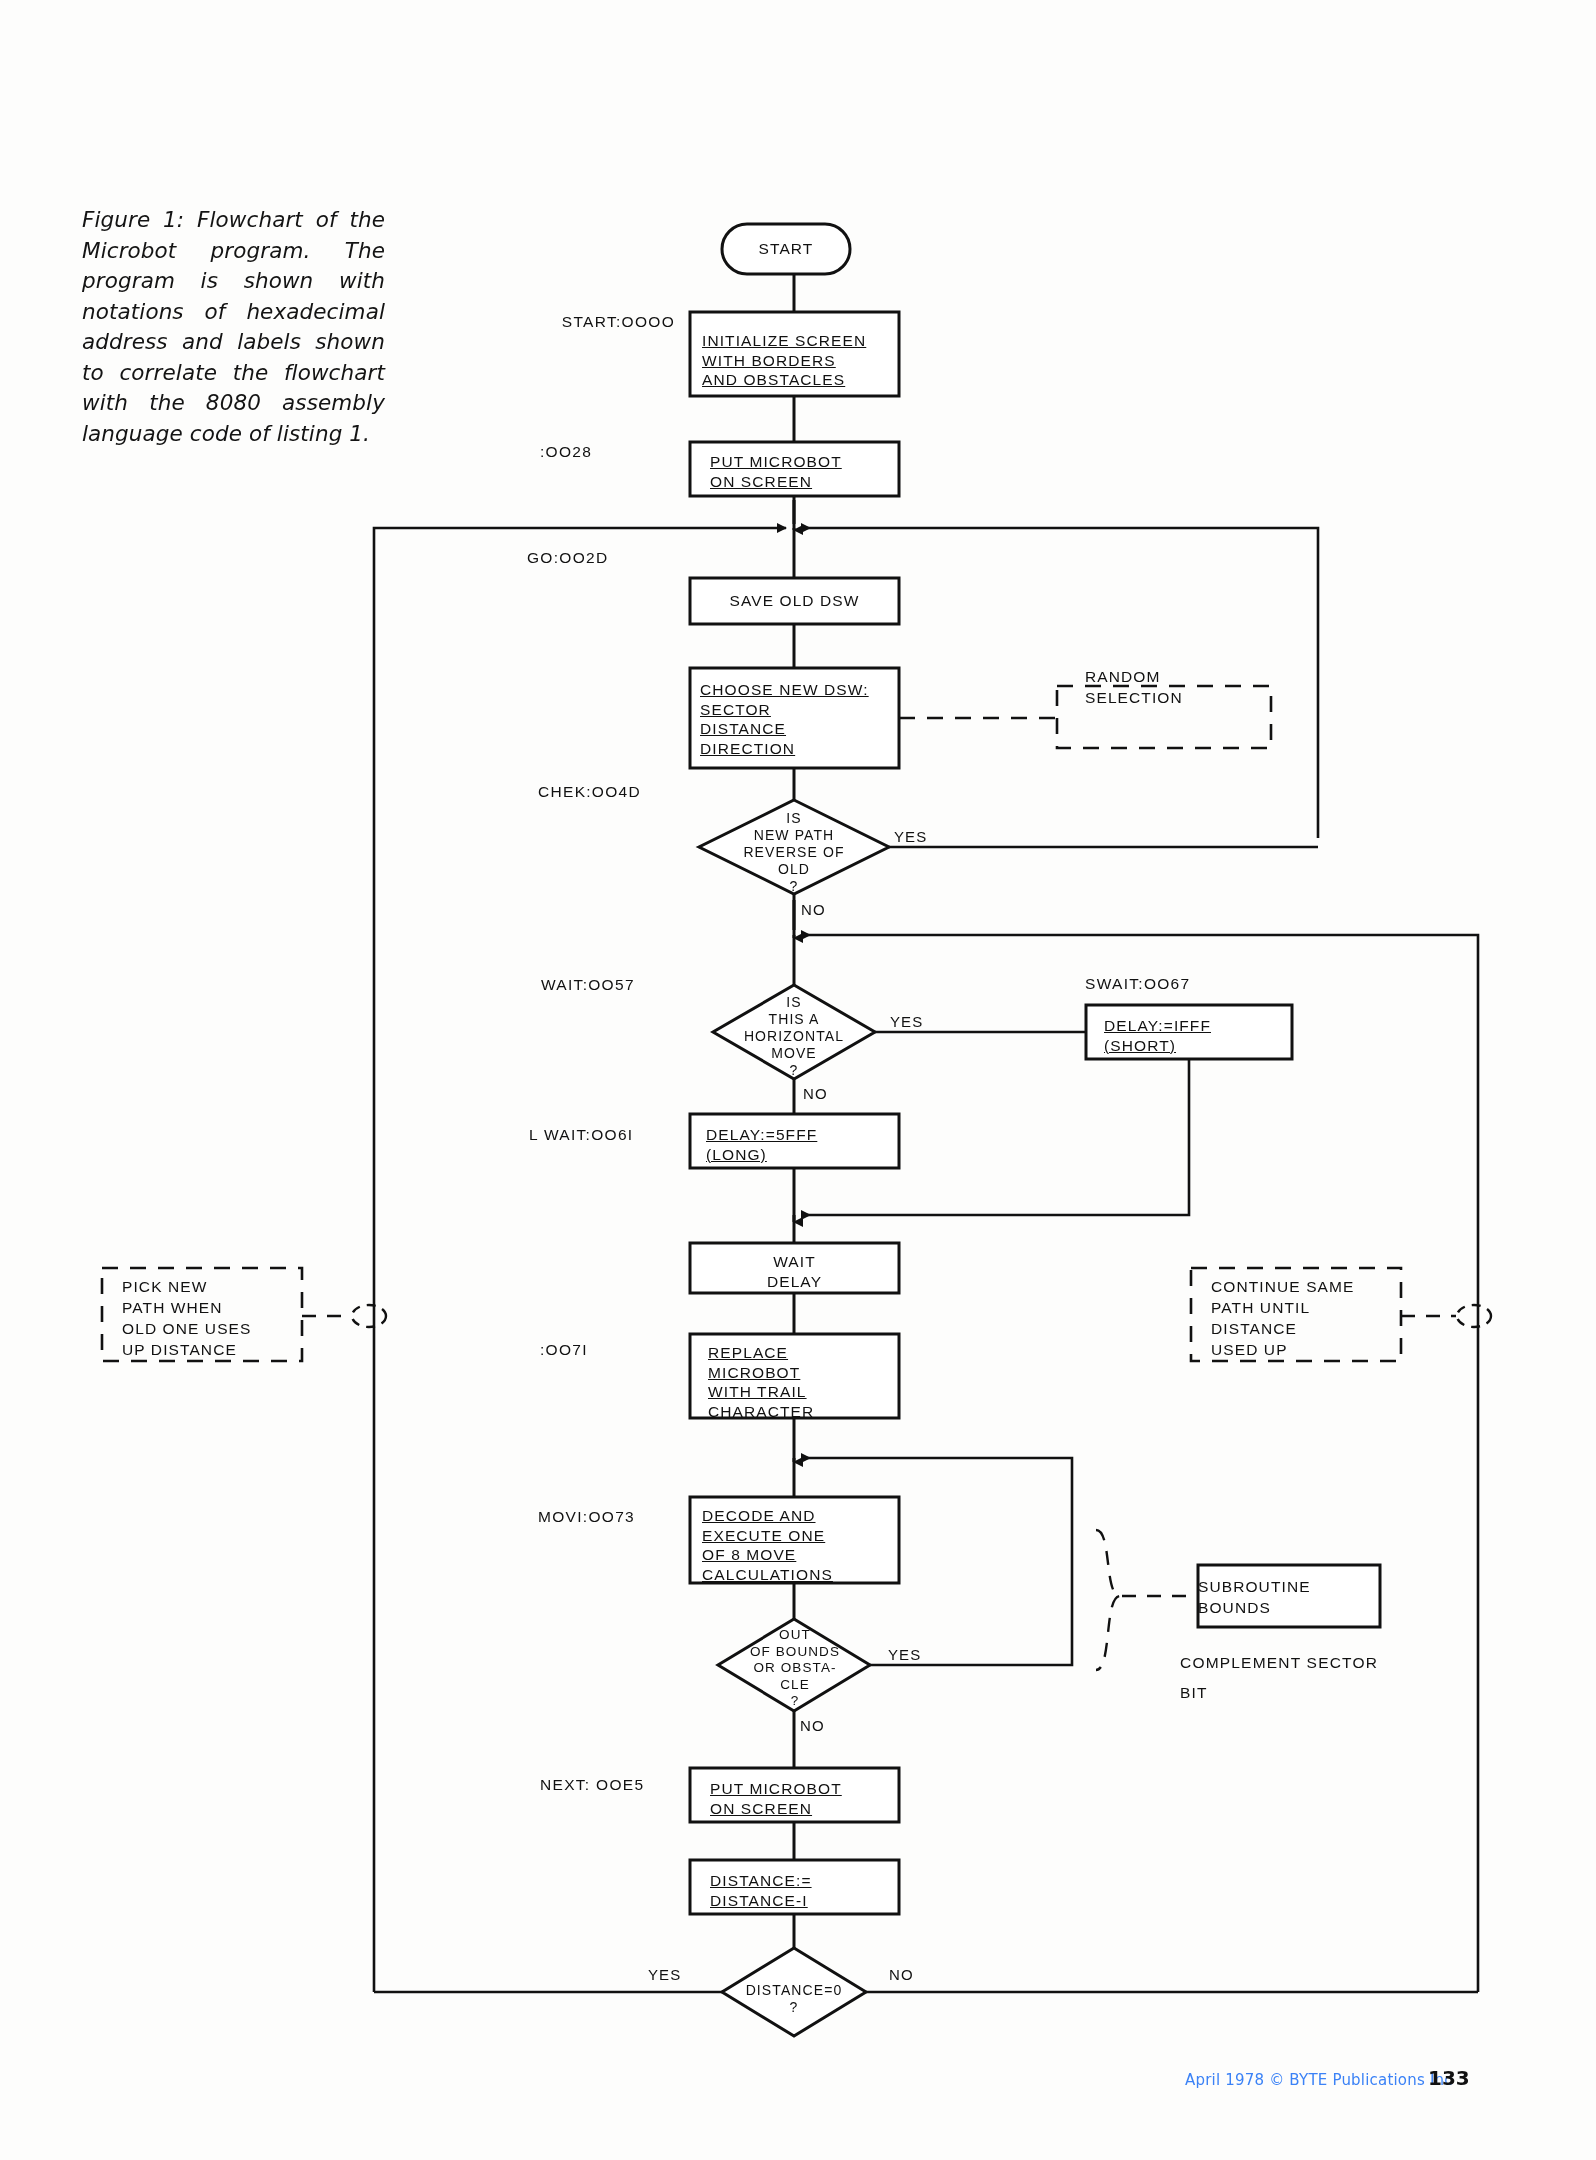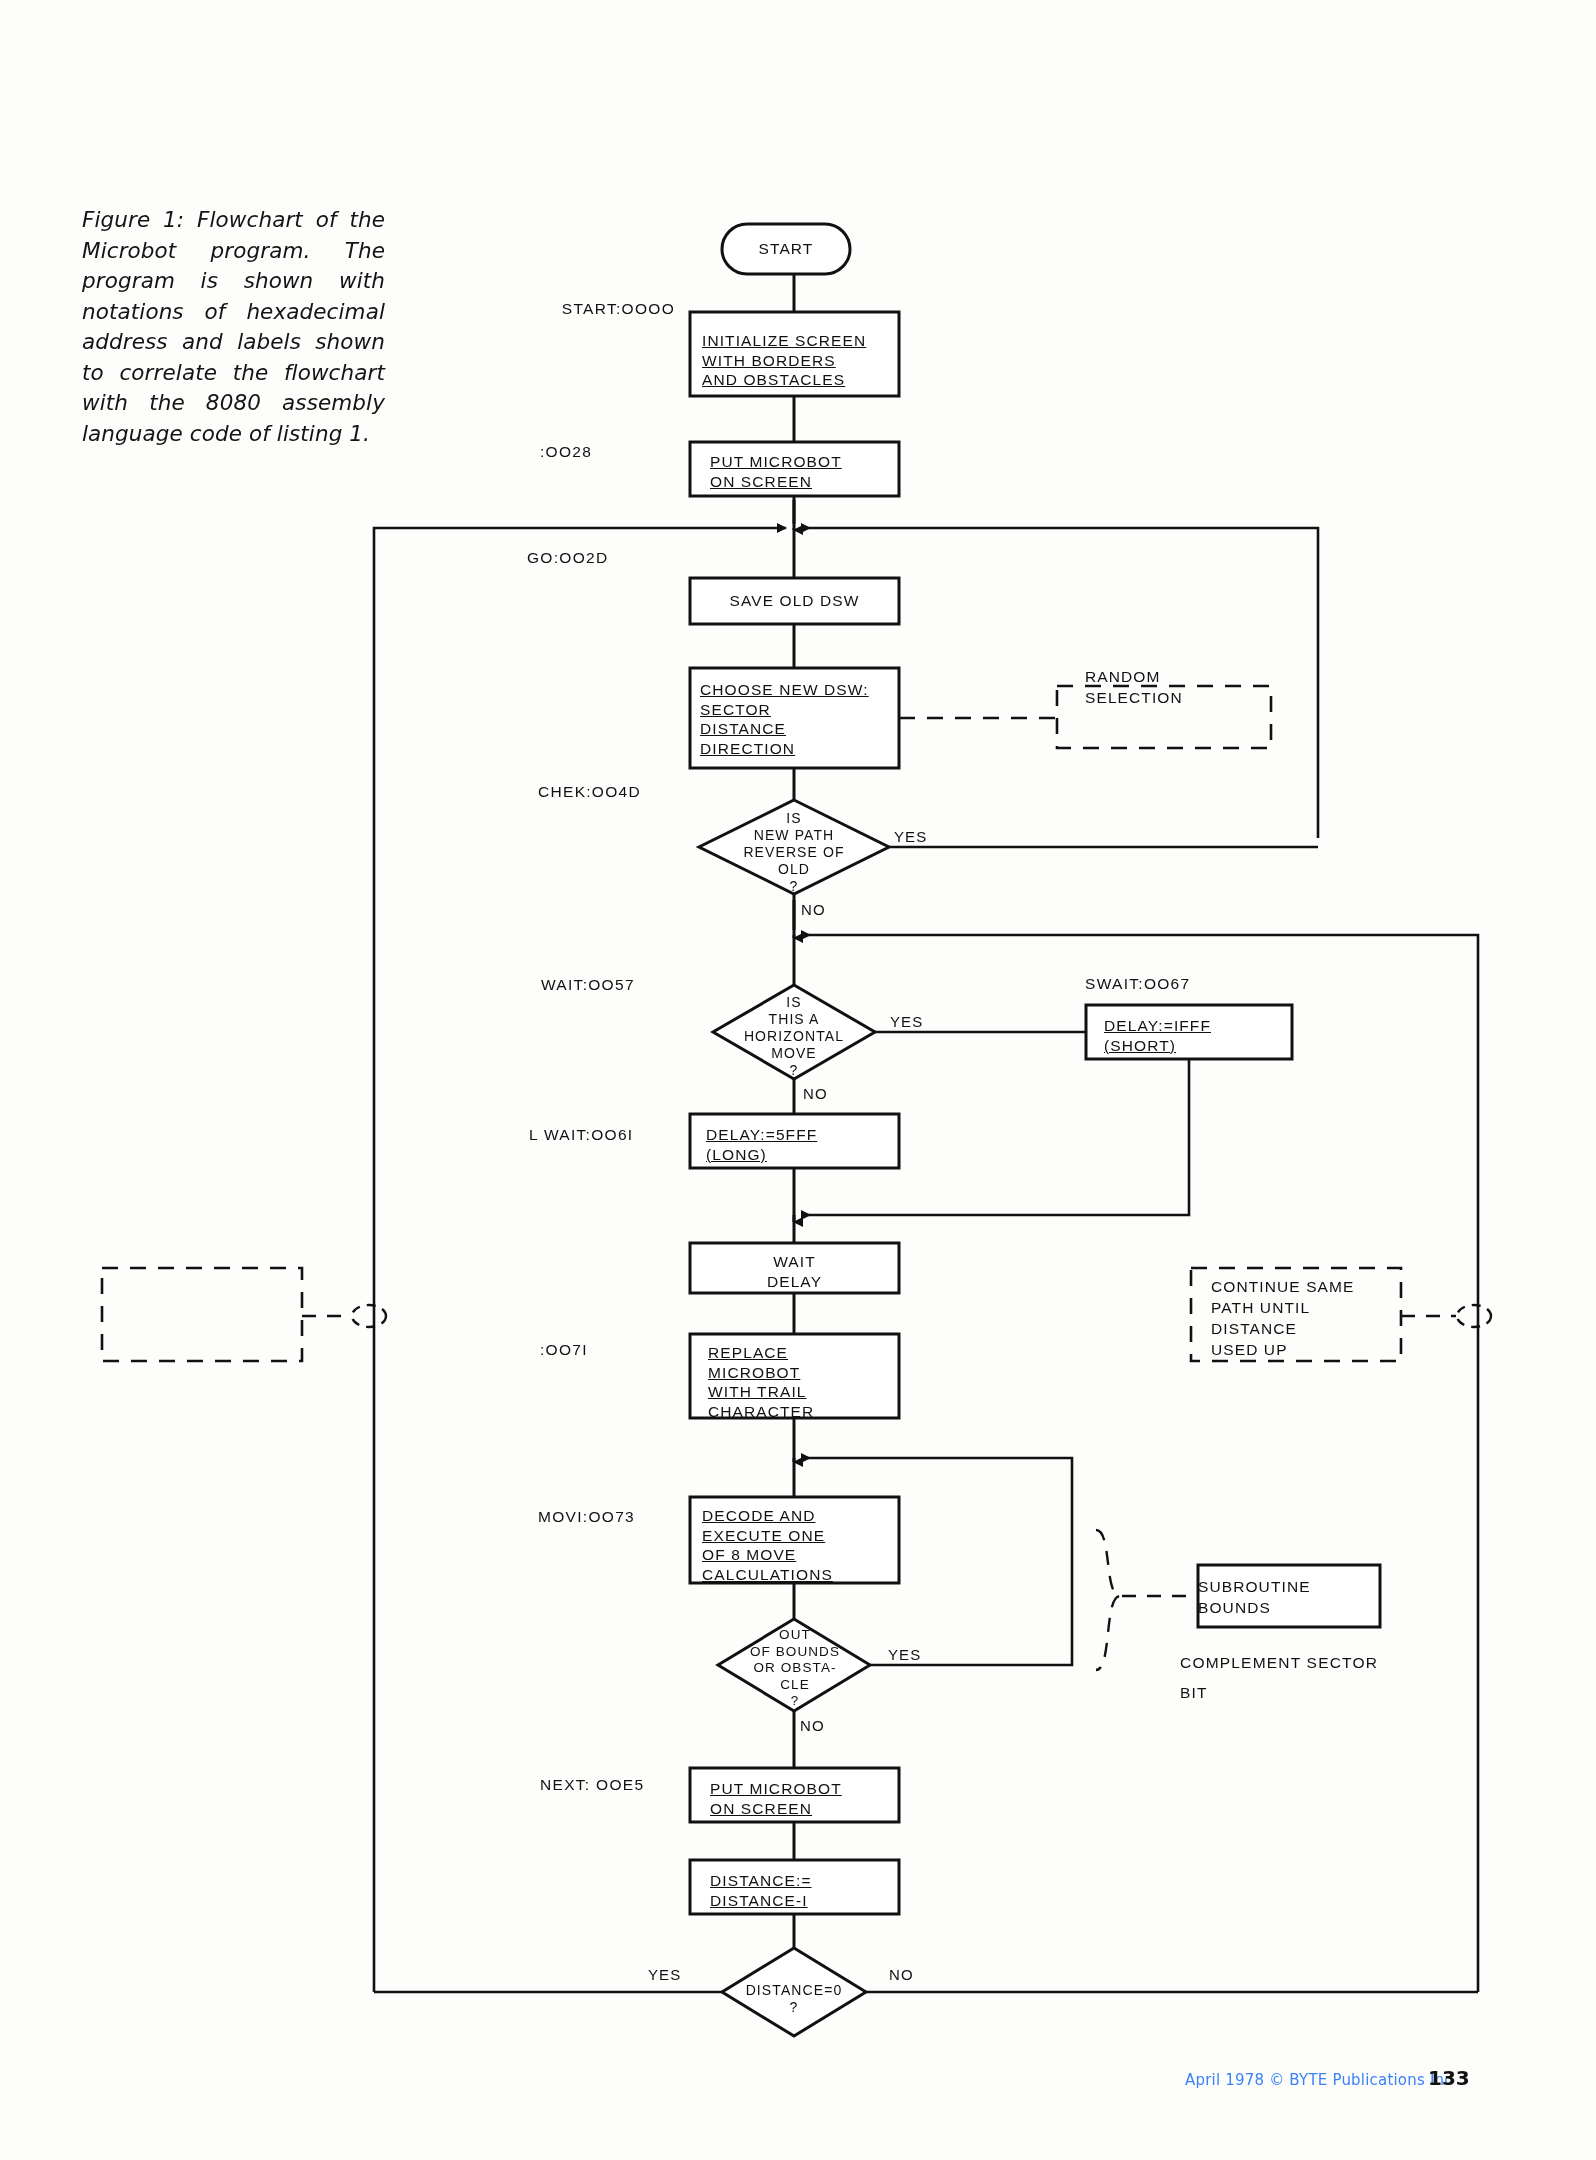--- a/index.html
+++ b/index.html
@@ -302,33 +302,37 @@
 
   <div class="node-text left" style="left:710px; top:1871px; width:195px;">DISTANCE:=
 DISTANCE-I</div>
 
   <div class="node-text center" style="left:716px; top:1982px; width:156px; font-size:14px; line-height:17px;">DISTANCE=0
 ?</div>
 
   <div class="note-text" style="left:1085px; top:666px; width:190px; text-align:left;">RANDOM
 SELECTION</div>
 
+  <div class="note-text" style="left:122px; top:1276px; width:185px;">PICK NEW
+PATH WHEN
+OLD ONE USES
+UP DISTANCE</div>
 
   <div class="note-text" style="left:1211px; top:1276px; width:200px;">CONTINUE SAME
 PATH UNTIL
 DISTANCE
 USED UP</div>
 
   <div class="note-text" style="left:1198px; top:1576px; width:182px; text-align:left;">SUBROUTINE
 BOUNDS</div>
 
   <div class="aux-text" style="left:1180px; top:1648px; width:250px;">COMPLEMENT SECTOR
 BIT</div>
 
-  <div class="addr-label" style="left:440px; top:300px; width:235px;">START:OOOO</div>
+  <div class="addr-label" style="left:440px; top:313px; width:235px;">START:OOOO</div>
 
   <div class="addr-label la" style="left:540px; top:443px; width:160px;">:OO28</div>
 
   <div class="addr-label la" style="left:527px; top:549px; width:180px;">GO:OO2D</div>
 
   <div class="addr-label la" style="left:538px; top:783px; width:180px;">CHEK:OO4D</div>
 
   <div class="addr-label la" style="left:541px; top:976px; width:180px;">WAIT:OO57</div>
 
   <div class="addr-label la" style="left:1085px; top:975px; width:200px;">SWAIT:OO67</div>

